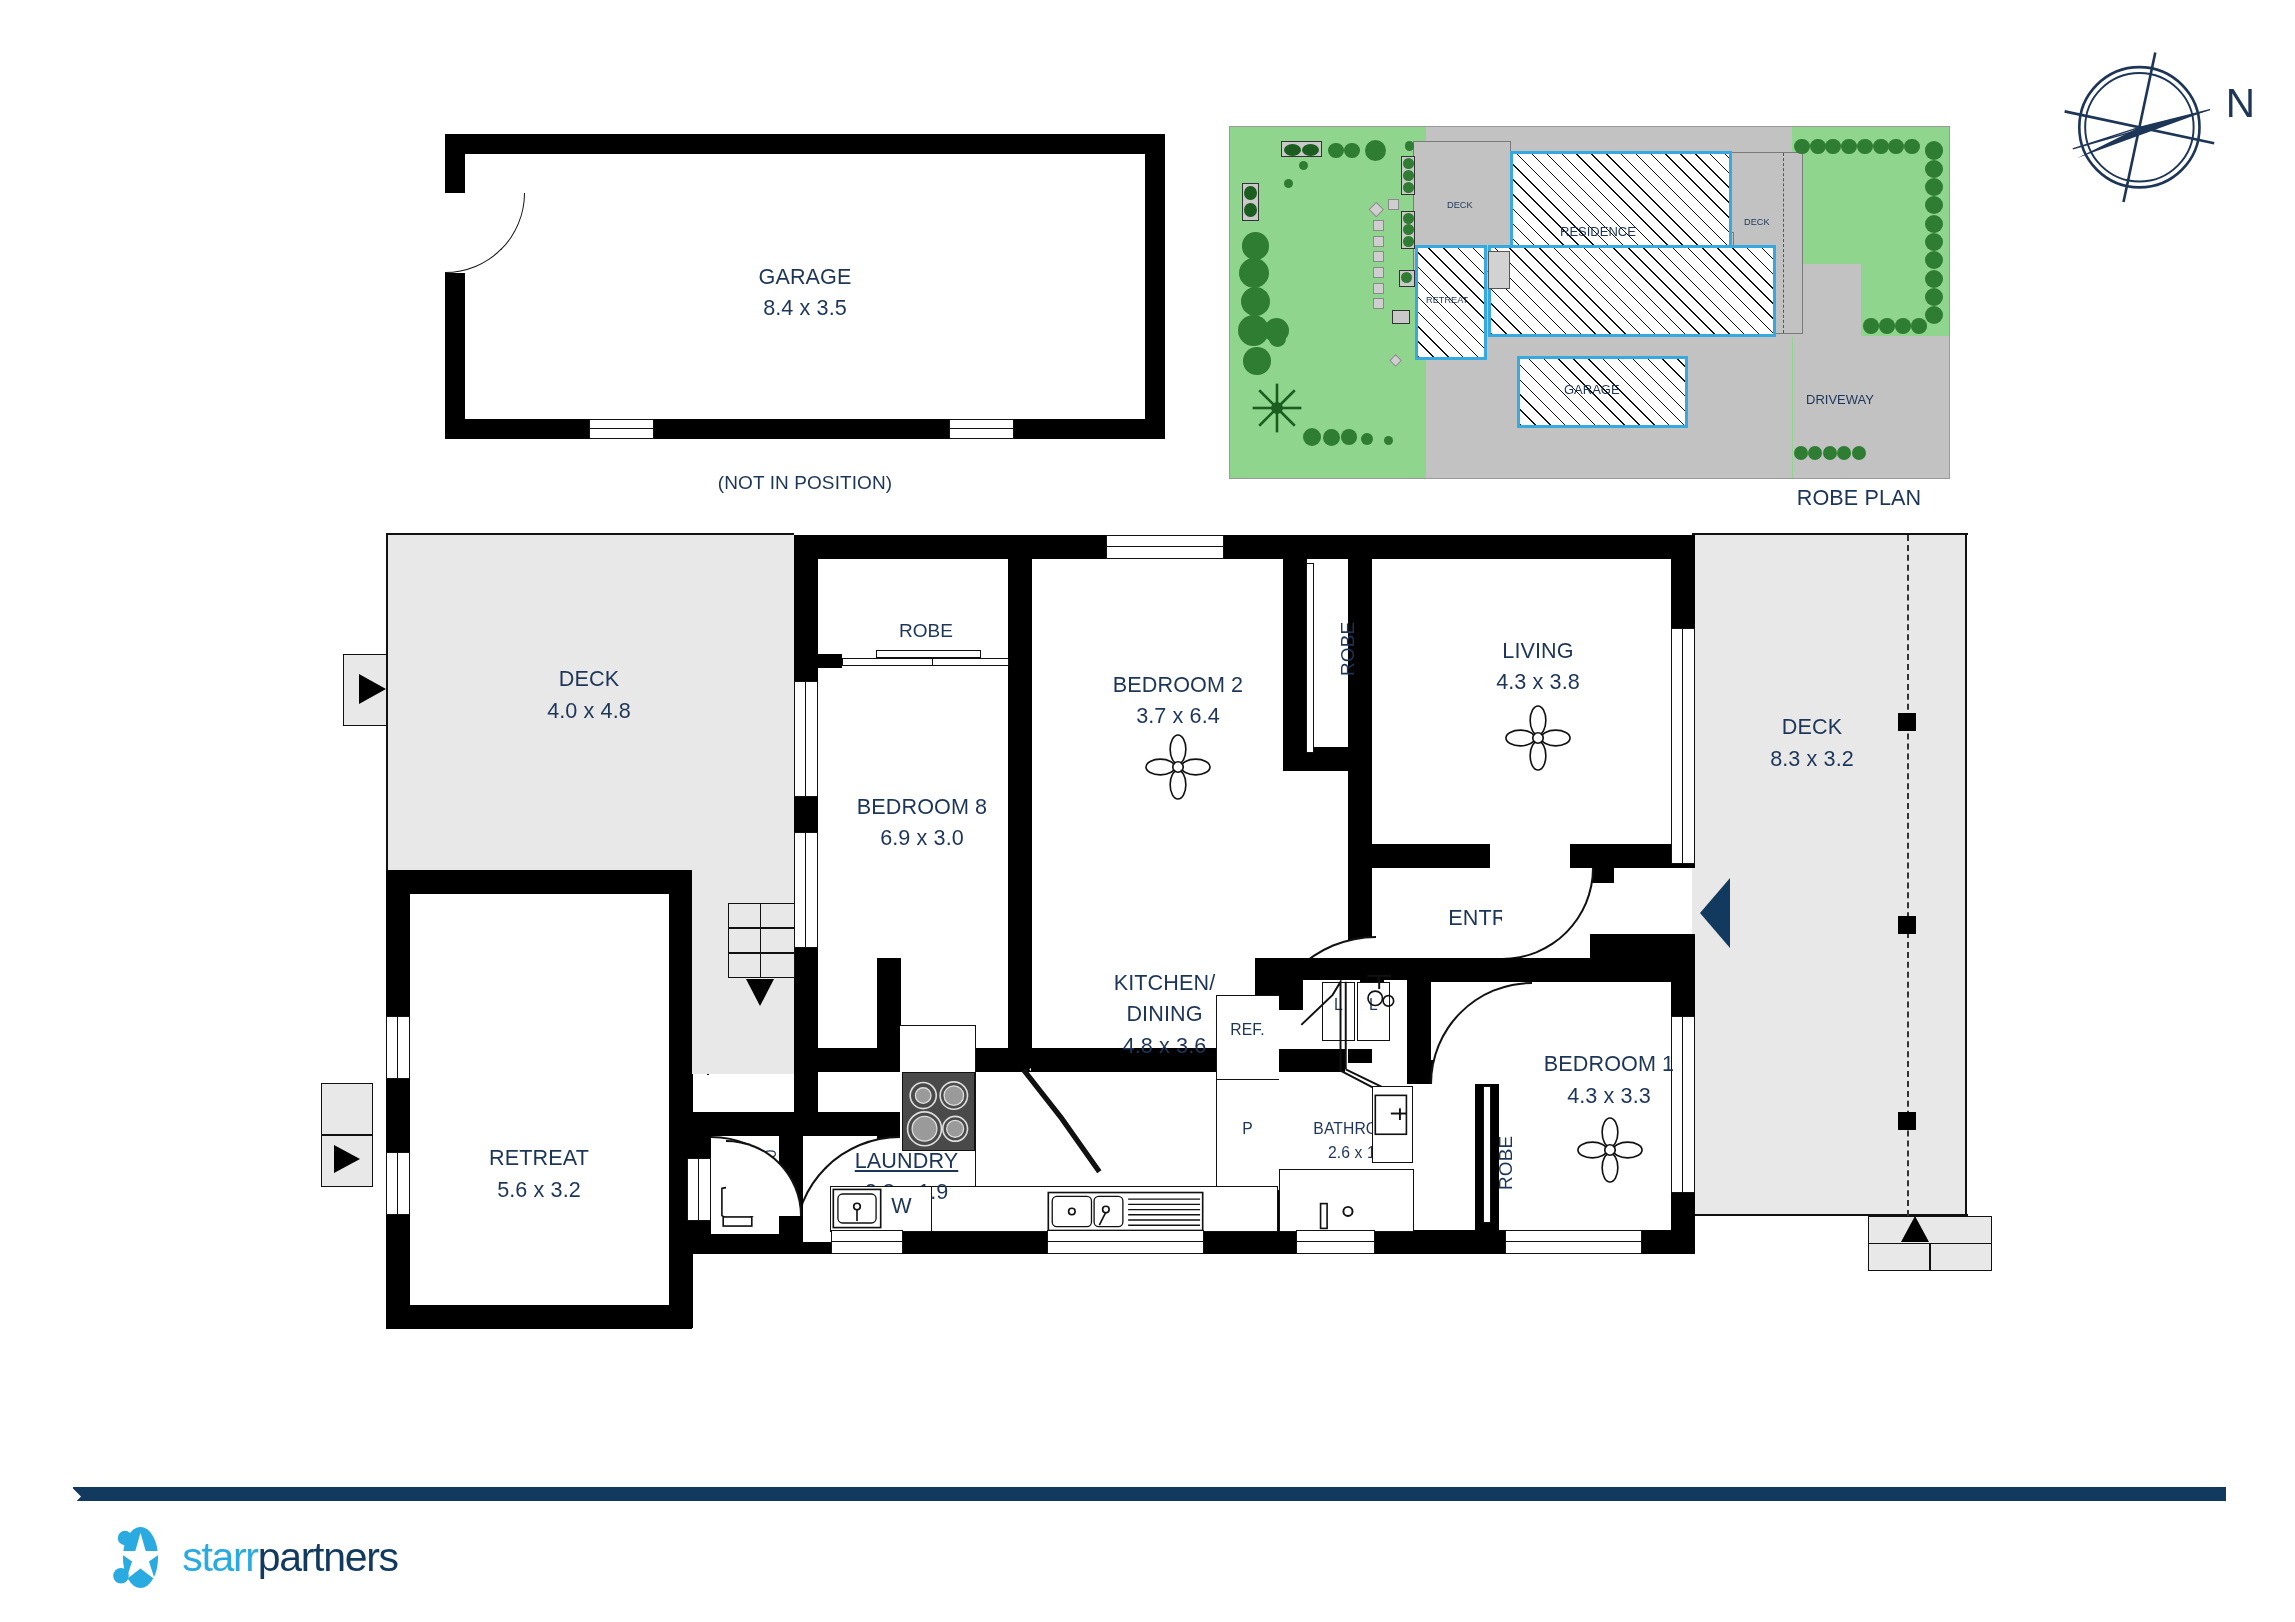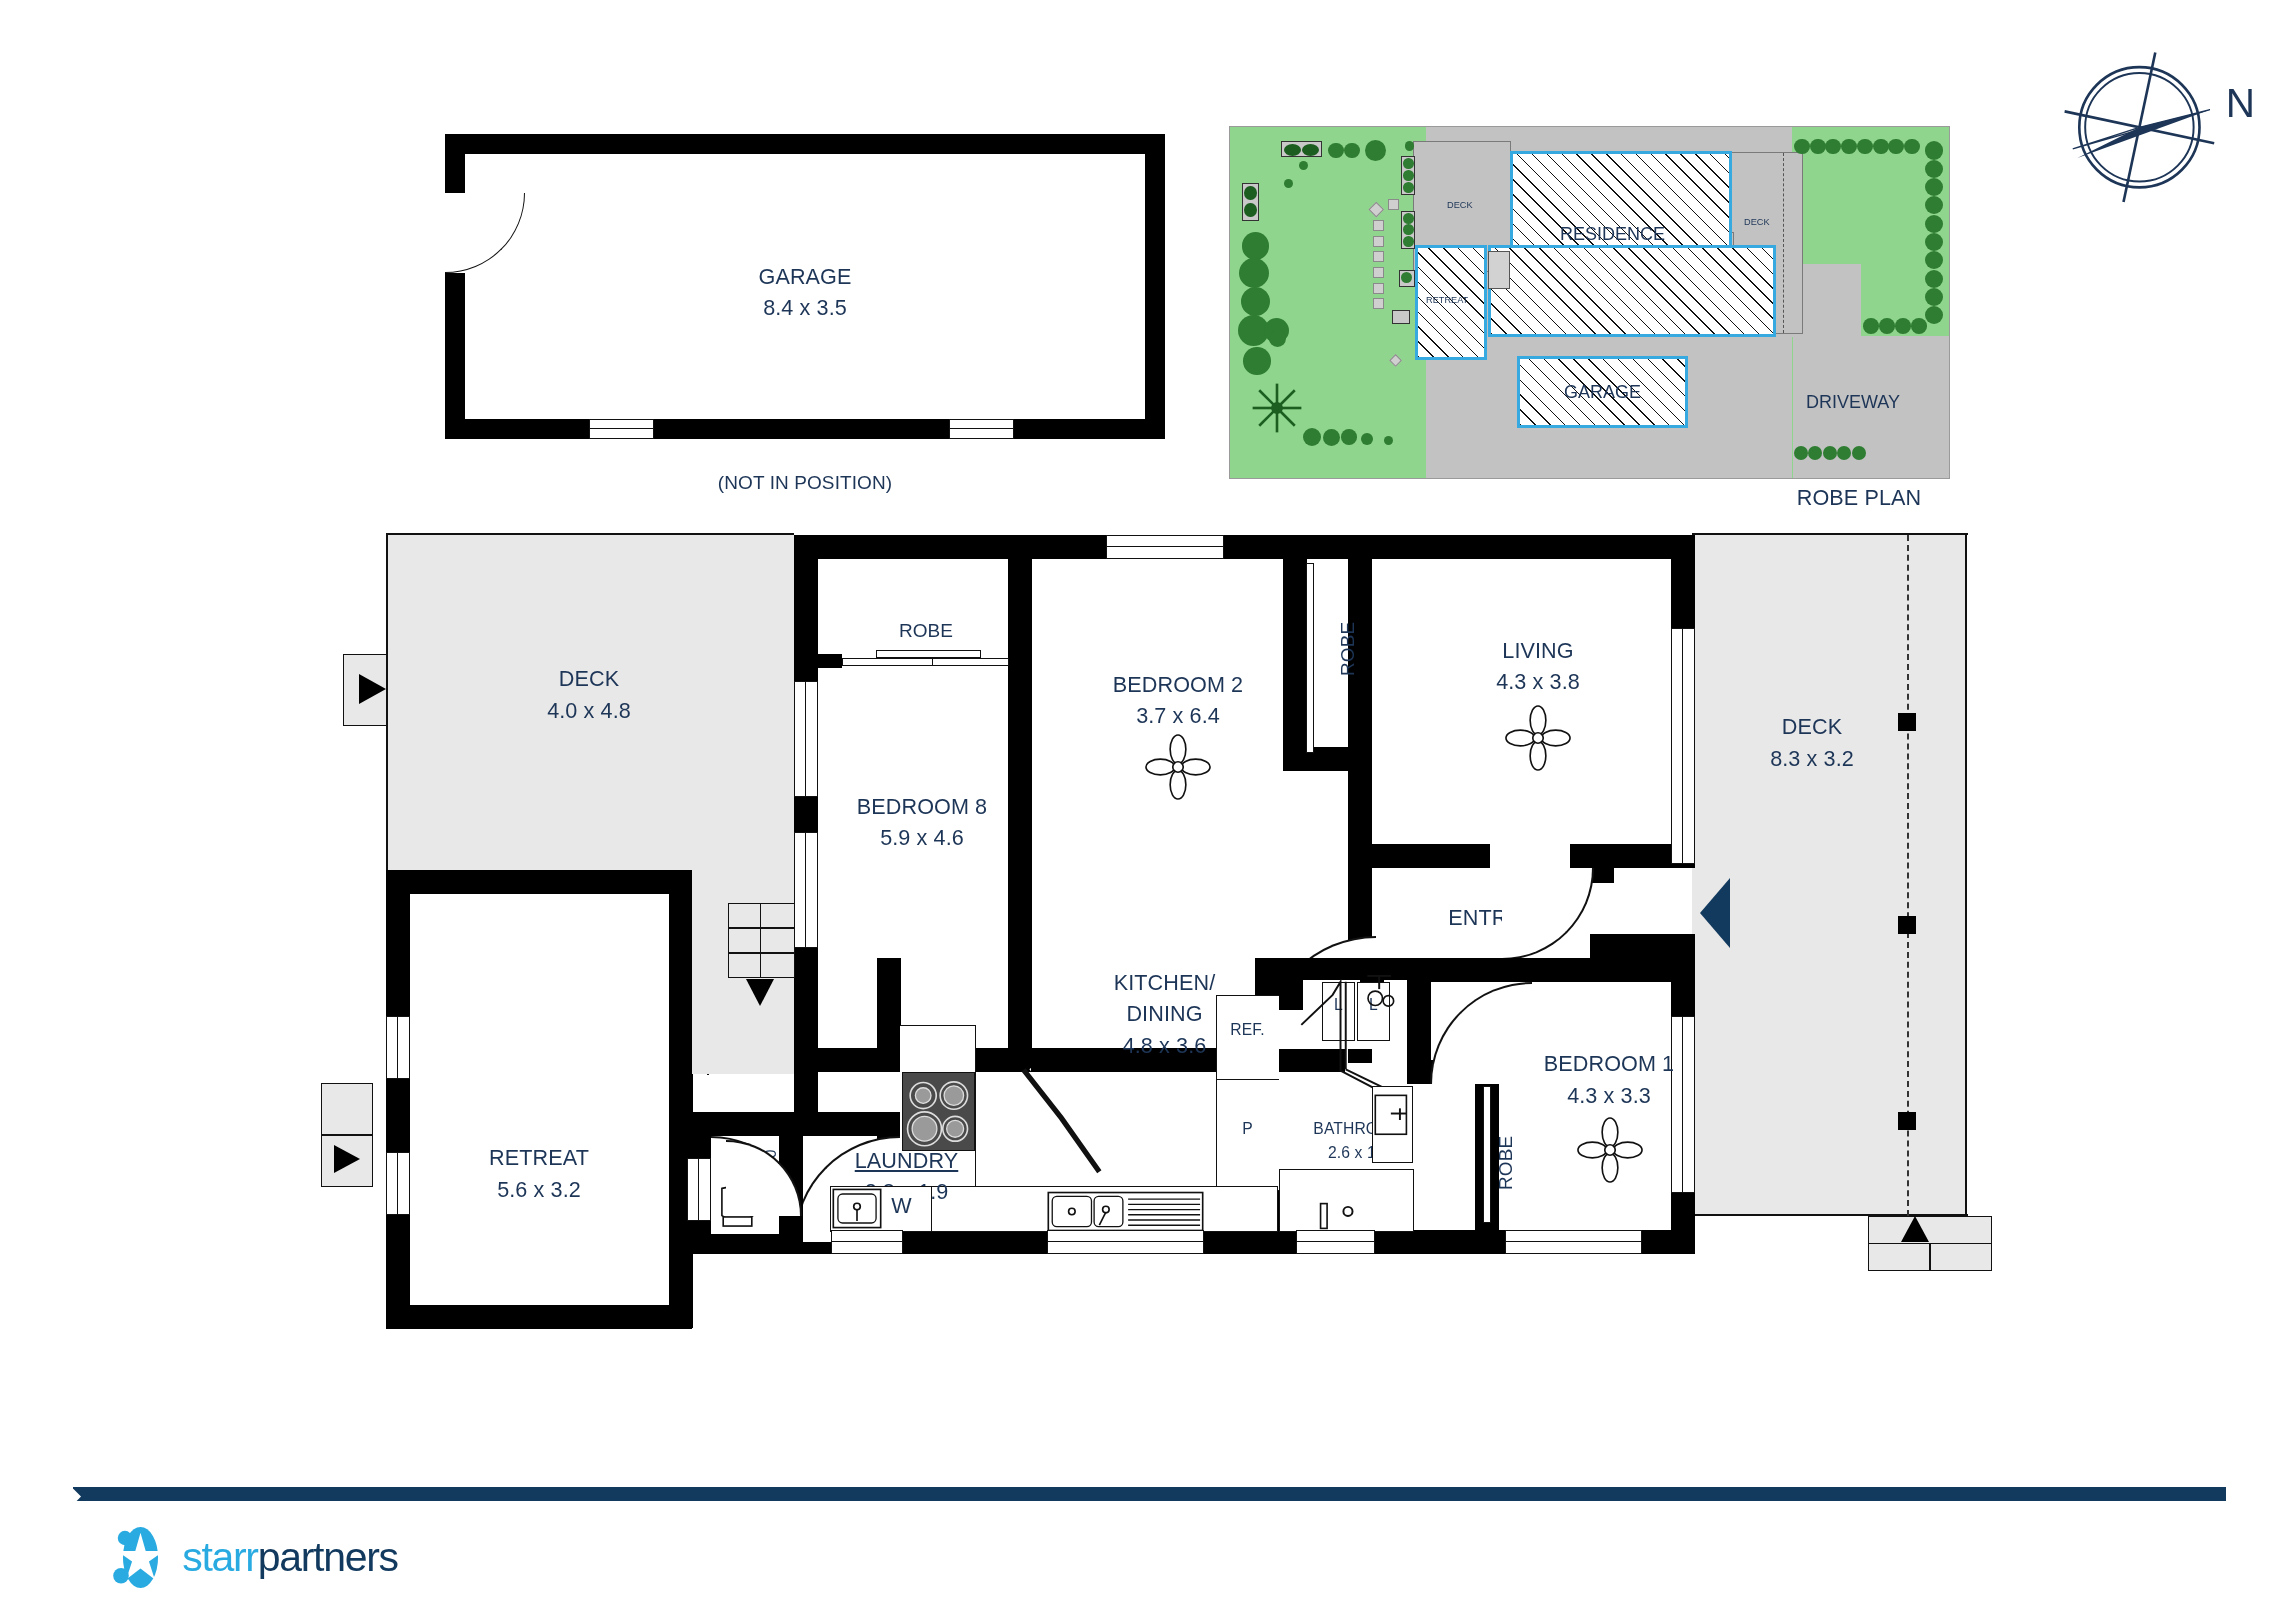--- a/index.html
+++ b/index.html
@@ -30,21 +30,21 @@
 
   
   #siteplan{position:absolute;left:1229px;top:126px;width:721px;height:353px;
             background:#ffffff;border:0.7px solid #9a9a9a;box-sizing:border-box;overflow:hidden;}
   .sp-grass{position:absolute;background:#90d58e;}
   .sp-pave{position:absolute;background:#c2c2c2;}
   .sp-hatch{position:absolute;background:#ffffff;
             background-image:repeating-linear-gradient(45deg,#111 0 1px,transparent 1px 10.5px);
             border:3.3px solid #36a9e1;box-sizing:border-box;}
   .sp-deck{position:absolute;background:#c2c2c2;border:0.7px solid #7a7a7a;box-sizing:border-box;}
-  .sp-lbl{position:absolute;color:#1d3557;font-size:18px;white-space:nowrap;}
+  .sp-lbl{position:absolute;color:#1d3557;font-size:13px;white-space:nowrap;}
   .sp-lbl.tiny{font-size:9.2px;}
   .tree{position:absolute;border-radius:50%;background:#2e7d32;}
   .bush{position:absolute;border-radius:50%;background:#1b5e20;}
   .stone{position:absolute;background:#cfcfcf;border:0.7px solid #8a8a8a;box-sizing:border-box;}
   .planter{position:absolute;background:#c9c9c9;border:1.3px solid #333;box-sizing:border-box;}
   .spstairs{position:absolute;background:#d2d2d2;border:0.7px solid #555;box-sizing:border-box;}
 
   
   #compass{position:absolute;left:2061px;top:39px;width:196px;height:170px;}
 
@@ -311,21 +311,21 @@
     <div class="wall" style="left:818px;top:654px;width:23.6px;height:14.4px;"></div>
     <div class="wall" style="left:1008px;top:654px;width:23.6px;height:14.4px;"></div>
     <div class="thin" style="left:842px;top:658px;width:105px;height:7.9px;"></div>
     <div class="thin" style="left:876px;top:650px;width:105px;height:7.9px;"></div>
     <div class="thin" style="left:932px;top:658px;width:77px;height:7.9px;"></div>
     <div class="lbl mid" style="left:818px;top:620px;width:216px;">ROBE</div>
 
     <div class="winV" style="left:794px;top:681px;width:23.6px;height:116px;"></div>
     <div class="winV" style="left:794px;top:832px;width:23.6px;height:116px;"></div>
     <div class="lbl big" style="left:824px;top:795px;width:196px;">BEDROOM 8</div>
-    <div class="lbl big" style="left:824px;top:826px;width:196px;">5.9 x 4.6</div>
+    <div class="lbl big" style="left:824px;top:826px;width:196px;">6.9 x 3.0</div>
 
     <svg class="abs" style="left:1021px;top:1067px;width:124px;height:118px;" viewBox="0 0 190 180" width="124" height="118">
       <polyline points="4,4 62,78 120,160" fill="none" stroke="#111" stroke-width="8"></polyline>
       <polyline points="14,2 70,74 128,156" fill="none" stroke="#fff" stroke-width="3"></polyline>
     </svg>
 
     <div class="wall" style="left:1283px;top:559px;width:23.6px;height:212px;"></div>
     <div class="wall" style="left:1283px;top:747px;width:72px;height:23.6px;"></div>
     <div class="wall" style="left:1348px;top:559px;width:23.6px;height:504px;"></div>
     <div class="wall" style="left:1031px;top:1048px;width:314px;height:23.6px;"></div>

